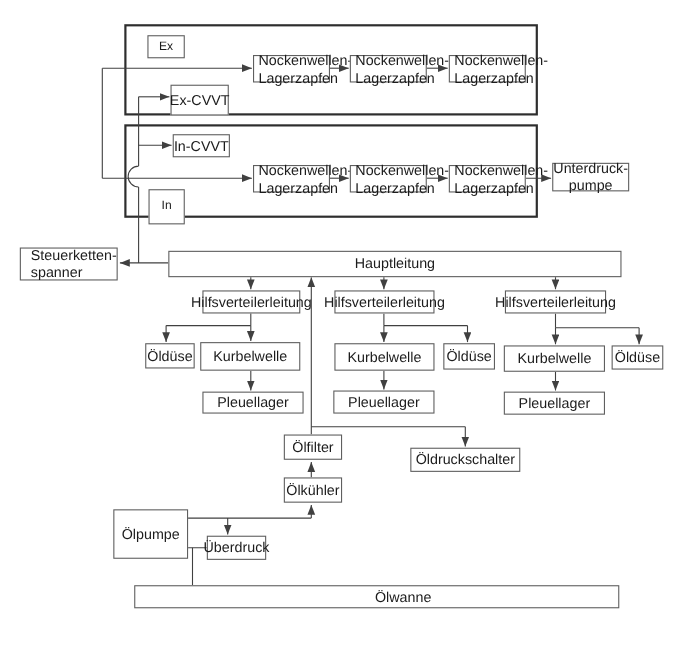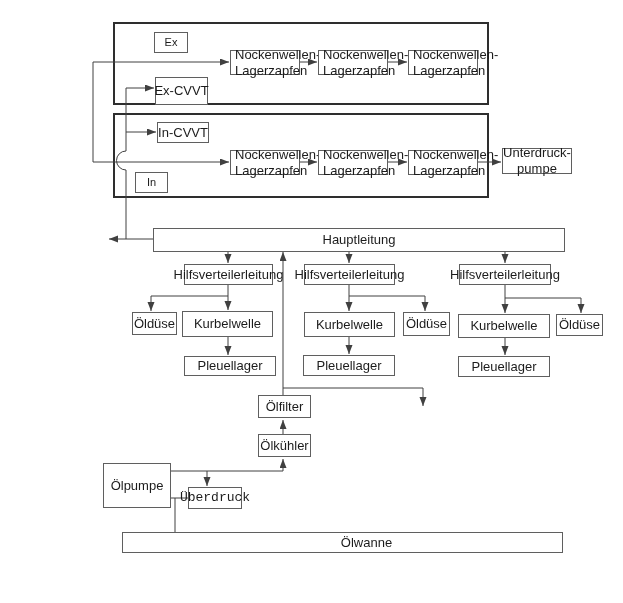--- a/index.html
+++ b/index.html
@@ -79,59 +79,62 @@
     <path d="M349 337 V354" marker-end="url(#arw)"></path>
     <path d="M505 298 V313" marker-end="url(#arw)"></path>
     <path d="M581 298 V313" marker-end="url(#arw)"></path>
     <path d="M505 338 V355" marker-end="url(#arw)"></path>
     <path d="M283 434 V420" marker-end="url(#arw)"></path>
     <path d="M283 471 V459" marker-end="url(#arw)"></path>
     <path d="M207 471 V486" marker-end="url(#arw)"></path>
     <path d="M188 498 H157" marker-end="url(#arw)"></path>
   </svg>
 
-  <div class="node big" style="left:134px;top:32px;width:34px;height:21px;margin-left:20px;">Ex</div>
+  <div class="node big" style="left:134px;top:32px;width:34px;height:21px;">Ex</div>
   <div class="node left" style="left:230px;top:50px;width:70px;height:25px;">Nockenwellen-
 Lagerzapfen</div>
   <div class="node left" style="left:318px;top:50px;width:70px;height:25px;">Nockenwellen-
 Lagerzapfen</div>
   <div class="node left" style="left:408px;top:50px;width:70px;height:25px;">Nockenwellen-
 Lagerzapfen</div>
   <div class="node" style="left:155px;top:77px;width:53px;height:28px;">Ex-CVVT</div>
 
   <div class="node" style="left:157px;top:122px;width:52px;height:21px;">In-CVVT</div>
   <div class="node left" style="left:230px;top:150px;width:70px;height:25px;">Nockenwellen-
 Lagerzapfen</div>
   <div class="node left" style="left:318px;top:150px;width:70px;height:25px;">Nockenwellen-
 Lagerzapfen</div>
   <div class="node left" style="left:408px;top:150px;width:70px;height:25px;">Nockenwellen-
 Lagerzapfen</div>
-  <div class="node big" style="left:135px;top:172px;width:33px;height:21px;">In</div>
+  <div class="node big" style="left:135px;top:172px;width:33px;height:32px;">In</div>
 
   <div class="node" style="left:502px;top:148px;width:70px;height:26px;">Unterdruck-
 pumpe</div>
 
+  <div class="node left pad9" style="left:18px;top:225px;width:89px;height:30px;">Steuerketten-
+spanner</div>
   <div class="node" style="left:153px;top:228px;width:412px;height:24px;">Hauptleitung</div>
 
   <div class="node" style="left:184px;top:264px;width:89px;height:21px;">Hilfsverteilerleitung</div>
   <div class="node" style="left:304px;top:264px;width:91px;height:21px;">Hilfsverteilerleitung</div>
   <div class="node" style="left:459px;top:264px;width:92px;height:21px;">Hilfsverteilerleitung</div>
 
   <div class="node" style="left:132px;top:312px;width:45px;height:23px;">Öldüse</div>
   <div class="node" style="left:182px;top:311px;width:91px;height:26px;">Kurbelwelle</div>
   <div class="node" style="left:184px;top:356px;width:92px;height:20px;">Pleuellager</div>
 
   <div class="node" style="left:304px;top:312px;width:91px;height:25px;">Kurbelwelle</div>
   <div class="node" style="left:403px;top:312px;width:47px;height:24px;">Öldüse</div>
   <div class="node" style="left:303px;top:355px;width:92px;height:21px;">Pleuellager</div>
 
   <div class="node" style="left:458px;top:314px;width:92px;height:24px;">Kurbelwelle</div>
   <div class="node" style="left:556px;top:314px;width:47px;height:22px;">Öldüse</div>
   <div class="node" style="left:458px;top:356px;width:92px;height:21px;">Pleuellager</div>
 
   <div class="node" style="left:258px;top:395px;width:53px;height:23px;">Ölfilter</div>
+  <div class="node" style="left:373px;top:407px;width:100px;height:22px;">Öldruckschalter</div>
   <div class="node" style="left:258px;top:434px;width:53px;height:23px;">Ölkühler</div>
 
   <div class="node" style="left:103px;top:463px;width:68px;height:45px;">Ölpumpe</div>
-  <div class="node" style="left:188px;top:487px;width:54px;height:22px;font-family:Liberation Mono, monospace;">Überdruck</div>
+  <div class="node" style="left:188px;top:487px;width:54px;height:22px;">Überdruck</div>
   <div class="node" style="left:122px;top:532px;width:441px;height:21px;padding-left:48px;">Ölwanne</div>
 
 </div>
 
 </body></html>

